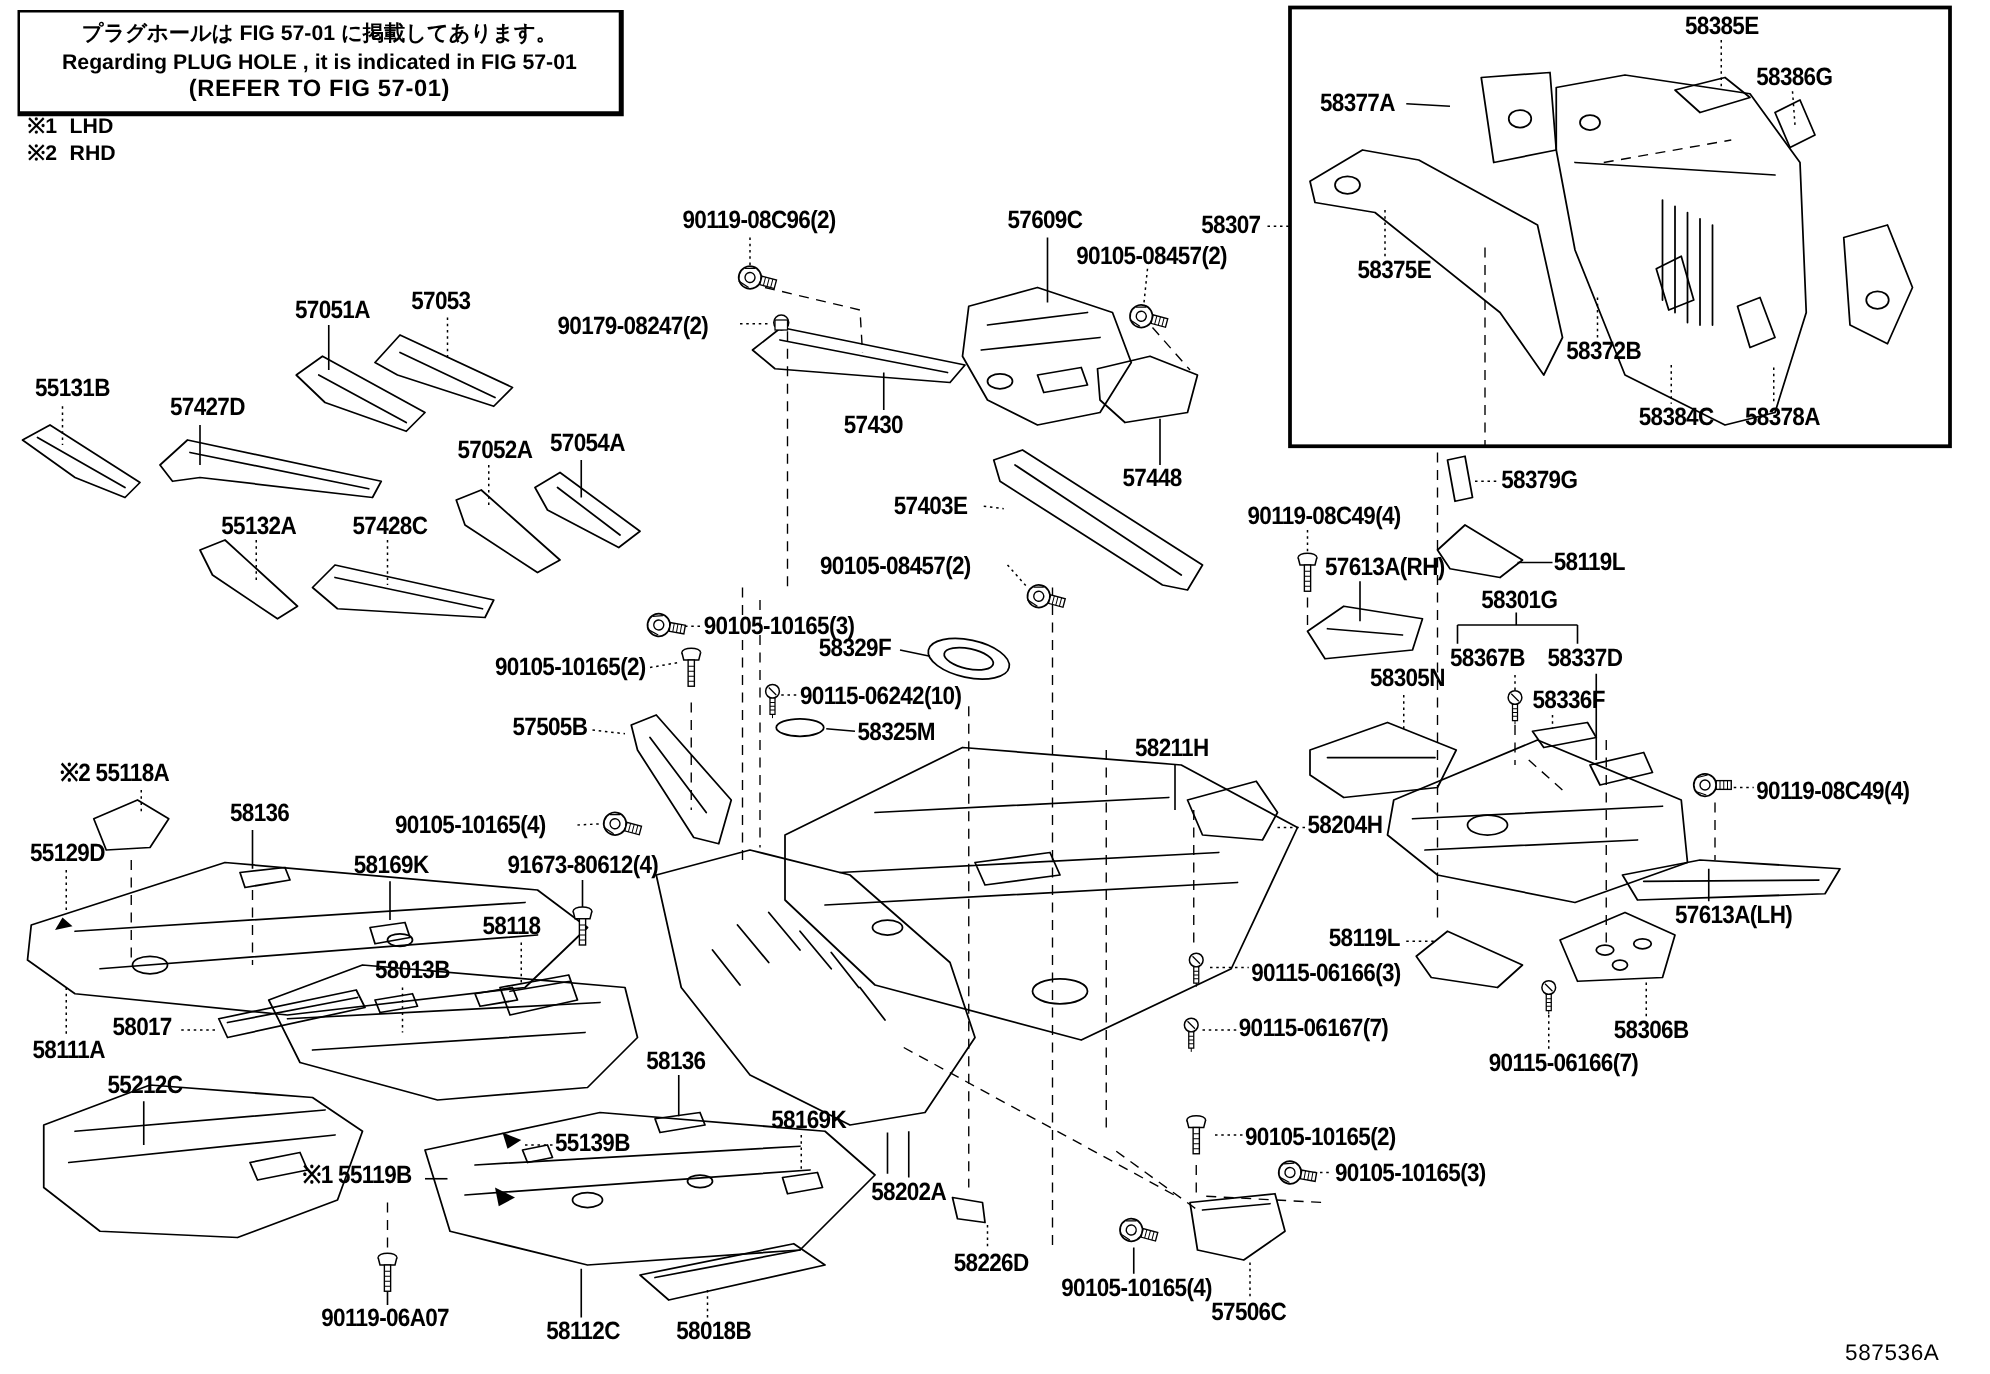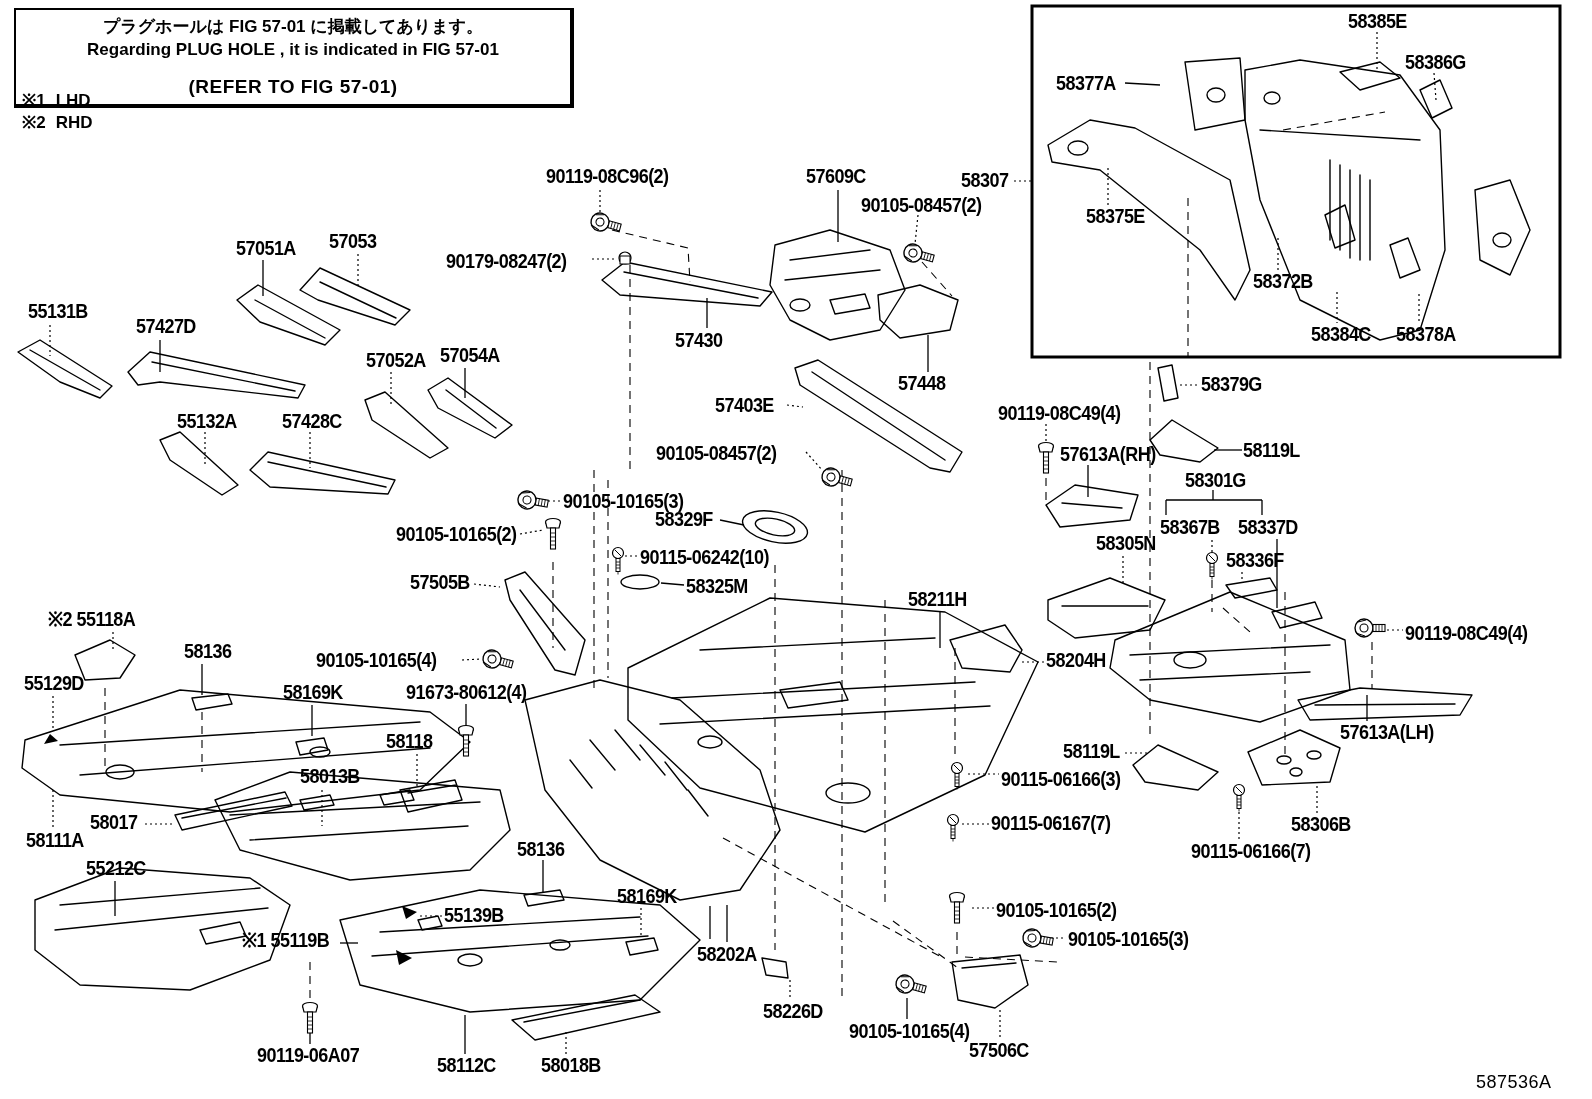--- a/index.html
+++ b/index.html
@@ -1,24 +1,24 @@
 <!DOCTYPE html>
 <html><head>
 <meta charset="utf-8">
 <style>
   html,body{margin:0;padding:0;background:#fff;}
   .stage{position:relative;width:1592px;height:1099px;background:#ffffff;overflow:hidden;
          font-family:"Liberation Sans",sans-serif;color:#000;}
   svg.art{position:absolute;left:0;top:0;}
-  .note-box{position:absolute;left:14px;top:8px;width:560px;box-sizing:border-box;
+  .note-box{position:absolute;left:14px;top:8px;width:485px;box-sizing:border-box;
             border:2px solid #000;border-right-width:4px;border-bottom-width:4px;
             padding:5px 6px 6px 6px;text-align:center;background:#fff;}
   .note-jp{font-size:17px;font-weight:bold;white-space:nowrap;}
   .note-en{font-size:17px;font-weight:bold;white-space:nowrap;margin-top:2px;}
-  .note-ref{font-size:19px;font-weight:bold;white-space:nowrap;margin-top:16px;letter-spacing:0.5px;}
+  .note-ref{font-size:19px;font-weight:bold;white-space:nowrap;margin-top:1px;letter-spacing:0.5px;}
   .legend{position:absolute;left:22px;top:90px;}
   .legend-row{font-size:17px;font-weight:bold;line-height:22px;white-space:nowrap;}
   .legend-row .mark{margin-right:10px;}
   .part-label{position:absolute;font-weight:bold;font-size:20px;line-height:20px;
               letter-spacing:-0.6px;white-space:nowrap;transform:scaleX(0.9);
               transform-origin:0 0;}
   .figure-code{position:absolute;left:1476px;top:1072px;font-size:18px;letter-spacing:0.5px;}
 </style>
 </head>
 <body>

